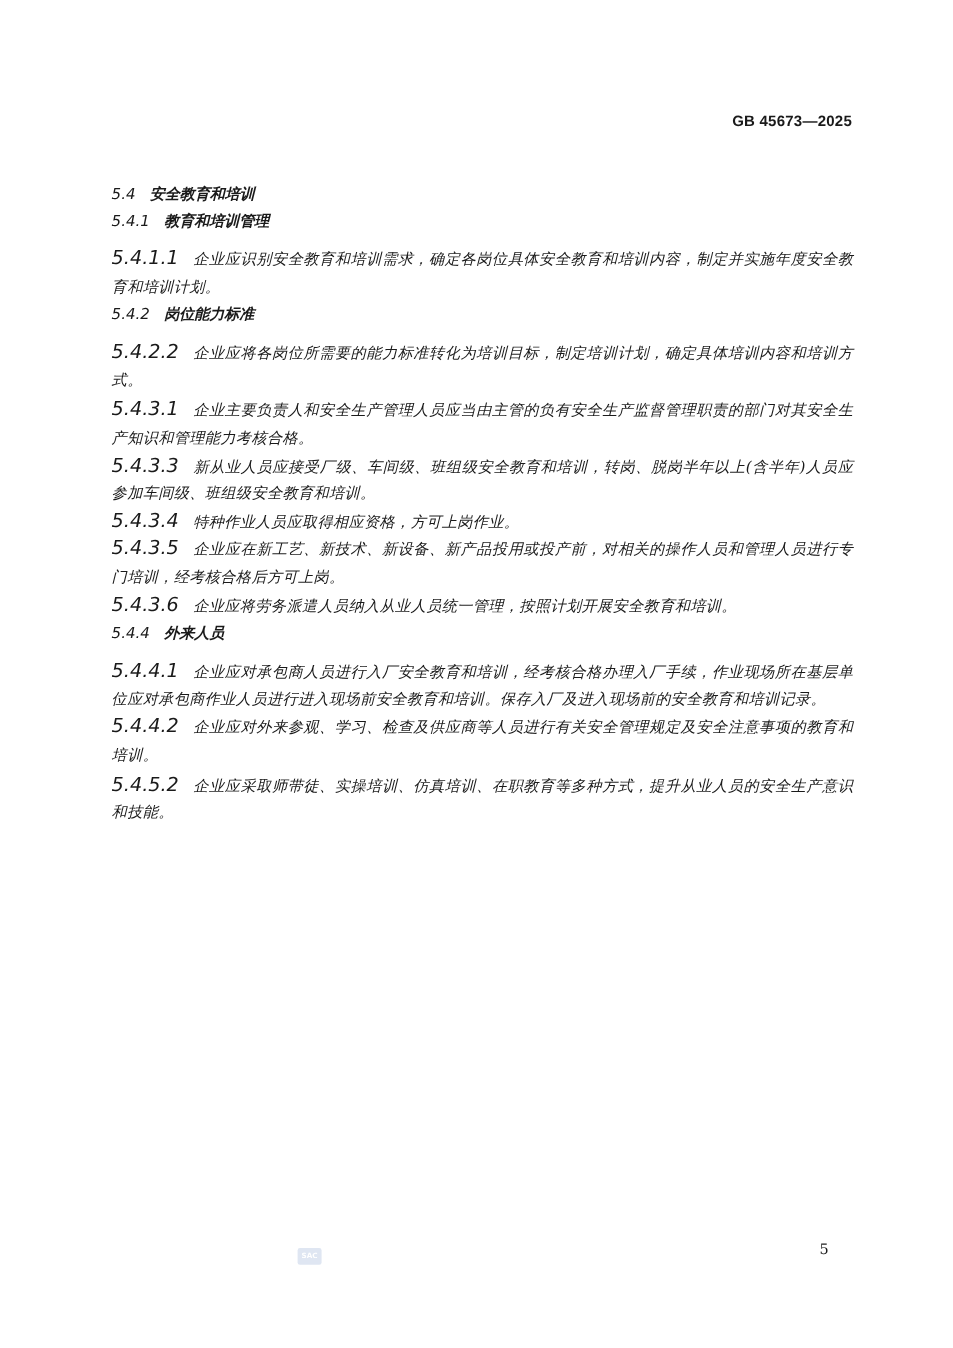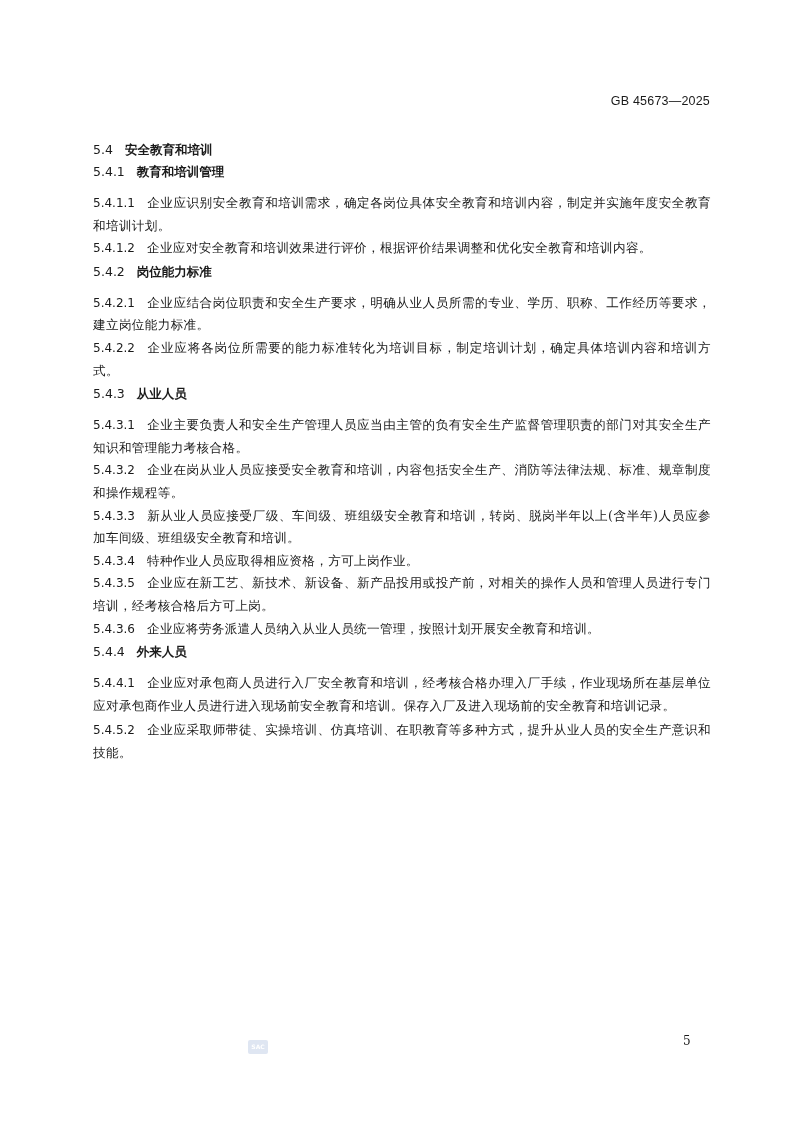--- a/index.html
+++ b/index.html
@@ -1,27 +1,27 @@
 <!DOCTYPE html>
 <html><head>
 <meta charset="utf-8">
 <style>
   html, body { margin:0; padding:0; background:#ffffff; }
   body { width:794px; height:1123px; position:relative; overflow:hidden;
          font-family:"DejaVu Serif", "Liberation Serif", serif; color:#1a1a1a; }
-  .std-code { position:absolute; top:94px; right:84px; font-size:12.5px; font-weight:normal;
+  .std-code { position:absolute; top:94px; right:84px; font-size:12.5px; font-weight:bold;
               font-family:"Liberation Sans", "DejaVu Sans", sans-serif; letter-spacing:0.2px; }
-  .content { position:absolute; left:93px; top:140px; width:618px; }
+  .content { position:absolute; left:93px; top:152px; width:618px;font-style:italic; }
   .h { font-family:"DejaVu Sans", "Liberation Sans", sans-serif; font-weight:bold; font-size:12.5px;
        line-height:20px; }
   .h .num { font-weight:normal; margin-right:12px; }
   .h2 { margin-top:0px; margin-bottom:0; }
   .h3 { margin-top:2px; margin-bottom:10px; }
   .p { font-size:12.6px; line-height:22.6px; text-align:justify; letter-spacing:0.35px; }
-  .p .num { font-family:"DejaVu Sans", "Liberation Sans", sans-serif; font-size:12px; margin-right:12px; letter-spacing:0; }
+  .p .num { font-family:"DejaVu Sans", "Liberation Sans", sans-serif; font-size:16px; margin-right:12px; letter-spacing:0; }
   .sec { margin-bottom:2px; }
   .page-num { position:absolute; top:1034px; left:683px; font-size:12px; }
   .logo { position:absolute; top:1040px; left:248px; width:20px; height:14px; background:#dfe6f2;
           border-radius:2px; font-size:6px; color:#fff; text-align:center; line-height:14px;
           font-family:"DejaVu Sans", sans-serif; font-weight:bold; }
 </style>
 </head>
 <body>
 
 <div class="std-code">GB 45673—2025</div>
@@ -29,48 +29,43 @@
 <div class="content">
   <div class="h h2">
     <span class="num">5.4</span><span>安全教育和培训</span>
   </div>
 
   <div class="sec">
     <div class="h h3">
       <span class="num">5.4.1</span><span>教育和培训管理</span>
     </div>
     <div class="p"><span class="num">5.4.1.1</span><span>企业应识别安全教育和培训需求，确定各岗位具体安全教育和培训内容，制定并实施年度安全教育和培训计划。</span></div>
-    <div class="p"><span class="num">5.4.1.2</span><span>企业应对安全教育和培训效果进行评价，根据评价结果调整和优化安全教育和培训内容。</span></div>
   </div>
 
   <div class="sec">
     <div class="h h3">
       <span class="num">5.4.2</span><span>岗位能力标准</span>
     </div>
-    <div class="p"><span class="num">5.4.2.1</span><span>企业应结合岗位职责和安全生产要求，明确从业人员所需的专业、学历、职称、工作经历等要求，建立岗位能力标准。</span></div>
     <div class="p"><span class="num">5.4.2.2</span><span>企业应将各岗位所需要的能力标准转化为培训目标，制定培训计划，确定具体培训内容和培训方式。</span></div>
   </div>
 
   <div class="sec">
-    <div class="h h3">
-      <span class="num">5.4.3</span><span>从业人员</span>
-    </div>
     <div class="p"><span class="num">5.4.3.1</span><span>企业主要负责人和安全生产管理人员应当由主管的负有安全生产监督管理职责的部门对其安全生产知识和管理能力考核合格。</span></div>
-    <div class="p"><span class="num">5.4.3.2</span><span>企业在岗从业人员应接受安全教育和培训，内容包括安全生产、消防等法律法规、标准、规章制度和操作规程等。</span></div>
     <div class="p"><span class="num">5.4.3.3</span><span>新从业人员应接受厂级、车间级、班组级安全教育和培训，转岗、脱岗半年以上(含半年)人员应参加车间级、班组级安全教育和培训。</span></div>
     <div class="p"><span class="num">5.4.3.4</span><span>特种作业人员应取得相应资格，方可上岗作业。</span></div>
     <div class="p"><span class="num">5.4.3.5</span><span>企业应在新工艺、新技术、新设备、新产品投用或投产前，对相关的操作人员和管理人员进行专门培训，经考核合格后方可上岗。</span></div>
     <div class="p"><span class="num">5.4.3.6</span><span>企业应将劳务派遣人员纳入从业人员统一管理，按照计划开展安全教育和培训。</span></div>
   </div>
 
   <div class="sec">
     <div class="h h3">
       <span class="num">5.4.4</span><span>外来人员</span>
     </div>
     <div class="p"><span class="num">5.4.4.1</span><span>企业应对承包商人员进行入厂安全教育和培训，经考核合格办理入厂手续，作业现场所在基层单位应对承包商作业人员进行进入现场前安全教育和培训。保存入厂及进入现场前的安全教育和培训记录。</span></div>
+    <div class="p"><span class="num">5.4.4.2</span><span>企业应对外来参观、学习、检查及供应商等人员进行有关安全管理规定及安全注意事项的教育和培训。</span></div>
   </div>
 
   <div class="sec">
     <div class="p"><span class="num">5.4.5.2</span><span>企业应采取师带徒、实操培训、仿真培训、在职教育等多种方式，提升从业人员的安全生产意识和技能。</span></div>
   </div>
 
 </div>
 
 <div class="logo">SAC</div>
 <div class="page-num">5</div>

